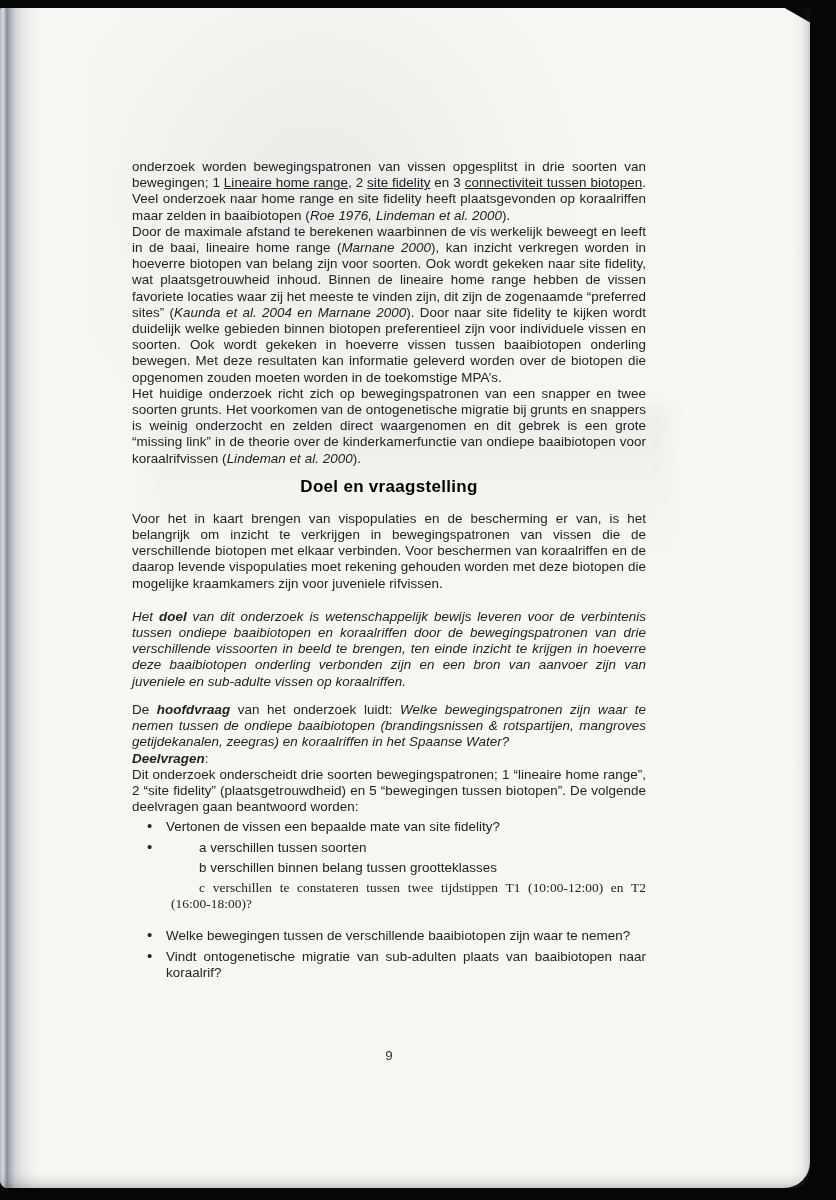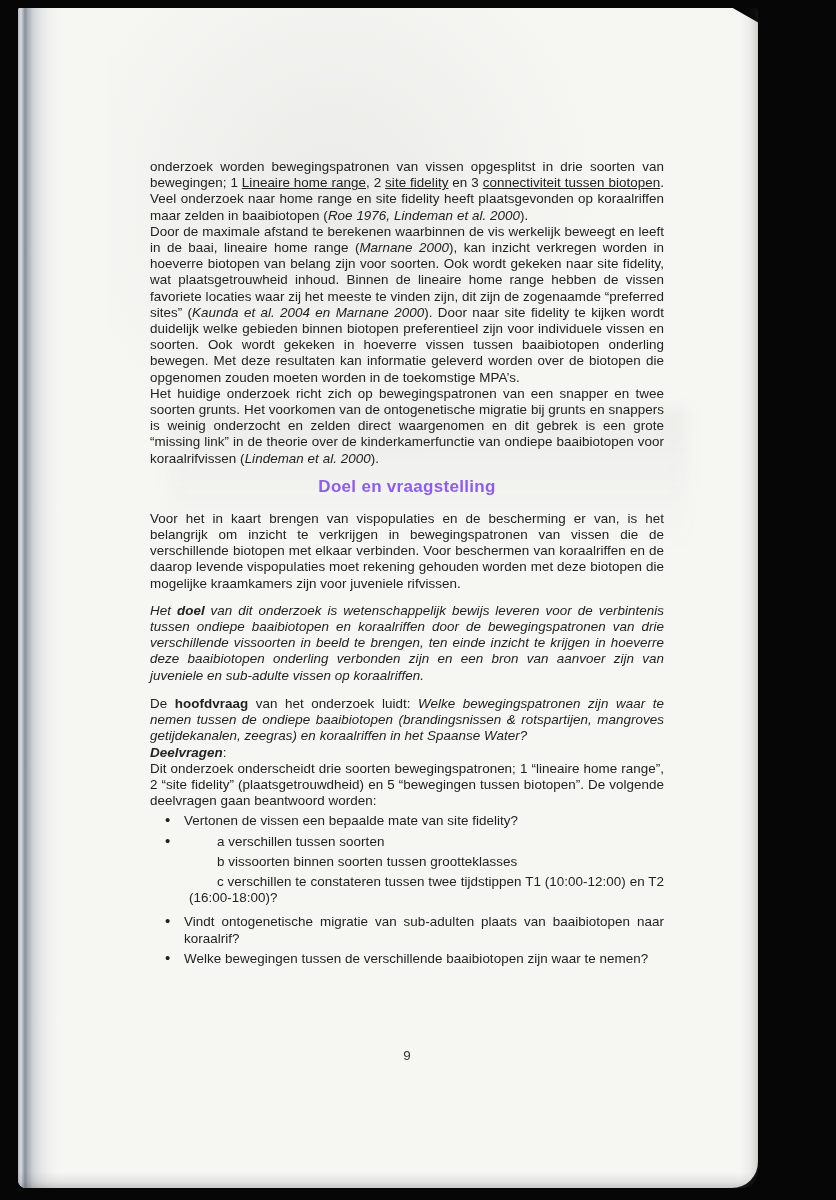--- a/index.html
+++ b/index.html
@@ -5,22 +5,22 @@
   html, body { margin: 0; padding: 0; }
   body {
     width: 836px; height: 1200px;
     background: #060606;
     position: relative;
     overflow: hidden;
     font-family: "Liberation Sans", sans-serif;
   }
   .page {
     position: absolute;
-    left: 18px; top: 8px;
-    width: 740px; height: 1180px;
+    left: 0; top: 8px;
+    width: 810px; height: 1180px;
     background: #f6f6f3;
     border-radius: 2px 5px 26px 8px;
   }
   
   .page::before {
     content: "";
     position: absolute; left: 0; top: 0; bottom: 0; width: 40px;
     border-radius: 2px 0 0 8px;
     background: linear-gradient(90deg,
       #b6bac0 0px, #d8dbde 3px, #868e97 7px, #aab0b7 10px,
@@ -60,37 +60,37 @@
     pointer-events: none;
   }
   .content {
     position: absolute; left: 132px; top: 151px; width: 514px;
     font-size: 13.4px; line-height: 16.2px;
     color: #222222;
     text-align: justify;
     letter-spacing: 0.05px;
   }
   .content p { margin: 0; }
-  p.gap-sm  { margin-top: 11px; }
+  p.gap-sm  { margin-top: 17px; }
   p.gap-md  { margin-top: 12px; }
   .section-heading {
     font-size: 17px; line-height: 22px; font-weight: bold;
     text-align: center; letter-spacing: 0.3px;
-    margin: 9px 0 13px; color: #8b5cf6;
+    margin: 9px 0 13px; color: #000000;
   }
   .deel-heading { margin-top: 12px; font-weight: normal; }
   ul { list-style: none; margin: 3px 0 0; padding: 0; }
   li.bullet { position: relative; padding-left: 34px; margin-top: 4px; }
   li.bullet::before {
     content: "\2022";
     position: absolute; left: 15px; top: -1px; font-size: 15px;
   }
-  ul.sub { margin: 2px 0 8px; }
+  ul.sub { margin: 2px 0 16px; }
   ul.sub li { margin-top: 4px; padding-left: 33px; }
-  ul.sub li.hang { padding-left: 5px; text-indent: 28px; }
+  ul.sub li.hang { padding-left: 5px; text-indent: 28px; font-family: Liberation Serif, serif; }
   .pagenum {
     position: absolute; left: 132px; top: 1040px; width: 514px;
     text-align: center; font-size: 13.4px; color: #333;
   }
 </style>
 </head>
 <body>
 
 <div class="page">
   <div class="wash-a"></div>
@@ -98,36 +98,36 @@
 
   <div class="content">
     <p><span>onderzoek worden bewegingspatronen van vissen opgesplitst in drie soorten van bewegingen; 1 </span><span style="text-decoration: underline;">Lineaire home range</span><span>, 2 </span><span style="text-decoration: underline;">site fidelity</span><span> en 3 </span><span style="text-decoration: underline;">connectiviteit tussen biotopen</span><span>. Veel onderzoek naar home range en site fidelity heeft plaatsgevonden op koraalriffen maar zelden in baaibiotopen (</span><span style="font-style: italic;">Roe 1976, Lindeman et al. 2000</span><span>).</span></p>
     <p><span>Door de maximale afstand te berekenen waarbinnen de vis werkelijk beweegt en leeft in de baai, lineaire home range (</span><span style="font-style: italic;">Marnane 2000</span><span>), kan inzicht verkregen worden in hoeverre biotopen van belang zijn voor soorten. Ook wordt gekeken naar site fidelity, wat plaatsgetrouwheid inhoud. Binnen de lineaire home range hebben de vissen favoriete locaties waar zij het meeste te vinden zijn, dit zijn de zogenaamde “preferred sites” (</span><span style="font-style: italic;">Kaunda et al. 2004 en Marnane 2000</span><span>). Door naar site fidelity te kijken wordt duidelijk welke gebieden binnen biotopen preferentieel zijn voor individuele vissen en soorten. Ook wordt gekeken in hoeverre vissen tussen baaibiotopen onderling bewegen. Met deze resultaten kan informatie geleverd worden over de biotopen die opgenomen zouden moeten worden in de toekomstige MPA’s.</span></p>
     <p><span>Het huidige onderzoek richt zich op bewegingspatronen van een snapper en twee soorten grunts. Het voorkomen van de ontogenetische migratie bij grunts en snappers is weinig onderzocht en zelden direct waargenomen en dit gebrek is een grote “missing link” in de theorie over de kinderkamerfunctie van ondiepe baaibiotopen voor koraalrifvissen (</span><span style="font-style: italic;">Lindeman et al. 2000</span><span>).</span></p>
 
     <div class="section-heading">Doel en vraagstelling</div>
 
     <p><span>Voor het in kaart brengen van vispopulaties en de bescherming er van, is het belangrijk om inzicht te verkrijgen in bewegingspatronen van vissen die de verschillende biotopen met elkaar verbinden. Voor beschermen van koraalriffen en de daarop levende vispopulaties moet rekening gehouden worden met deze biotopen die mogelijke kraamkamers zijn voor juveniele rifvissen.</span></p>
     <p class="gap-sm"><span style="font-style: italic;">Het </span><span style="font-weight: bold; font-style: italic;">doel</span><span style="font-style: italic;"> van dit onderzoek is wetenschappelijk bewijs leveren voor de verbintenis tussen ondiepe baaibiotopen en koraalriffen door de bewegingspatronen van drie verschillende vissoorten in beeld te brengen, ten einde inzicht te krijgen in hoeverre deze baaibiotopen onderling verbonden zijn en een bron van aanvoer zijn van juveniele en sub-adulte vissen op koraalriffen.</span></p>
-    <p class="gap-md"><span>De </span><span style="font-weight: bold;">hoofdvraag</span><span> van het onderzoek luidt: </span><span style="font-style: italic;">Welke bewegingspatronen zijn waar te nemen tussen de ondiepe baaibiotopen (brandingsnissen &amp; rotspartijen, mangroves getijdekanalen, zeegras) en koraalriffen in het Spaanse Water?</span></p>
+    <p class="gap-md"><span>De </span><span style="font-weight: bold; font-style: italic;">hoofdvraag</span><span> van het onderzoek luidt: </span><span style="font-style: italic;">Welke bewegingspatronen zijn waar te nemen tussen de ondiepe baaibiotopen (brandingsnissen &amp; rotspartijen, mangroves getijdekanalen, zeegras) en koraalriffen in het Spaanse Water?</span></p>
 
     <p class="deel-heading"><span style="font-weight: bold; font-style: italic;">Deelvragen</span><span>:</span></p>
     <p><span>Dit onderzoek onderscheidt drie soorten bewegingspatronen; 1 “lineaire home range”, 2 “site fidelity” (plaatsgetrouwdheid) en 5 “bewegingen tussen biotopen”. De volgende deelvragen gaan beantwoord worden:</span></p>
 
     <ul>
       <li class="bullet">Vertonen de vissen een bepaalde mate van site fidelity?</li>
       <li class="bullet">
         <ul class="sub">
           <li>a verschillen tussen soorten</li>
-          <li>b vissoorten binnen soorten tussen grootteklasses</li>
+          <li>b verschillen binnen belang tussen grootteklasses</li>
           <li class="hang">c verschillen te constateren tussen twee tijdstippen T1 (10:00-12:00) en T2 (16:00-18:00)?</li>
         </ul>
       </li>
+      <li class="bullet">Welke bewegingen tussen de verschillende baaibiotopen zijn waar te nemen?</li>
       <li class="bullet">Vindt ontogenetische migratie van sub-adulten plaats van baaibiotopen naar koraalrif?</li>
-      <li class="bullet">Welke bewegingen tussen de verschillende baaibiotopen zijn waar te nemen?</li>
     </ul>
   </div>
 
   <div class="pagenum">9</div>
 
   <div class="edge-bottom"></div>
   <div class="corner-notch"></div>
 </div>
 
 </body></html>

